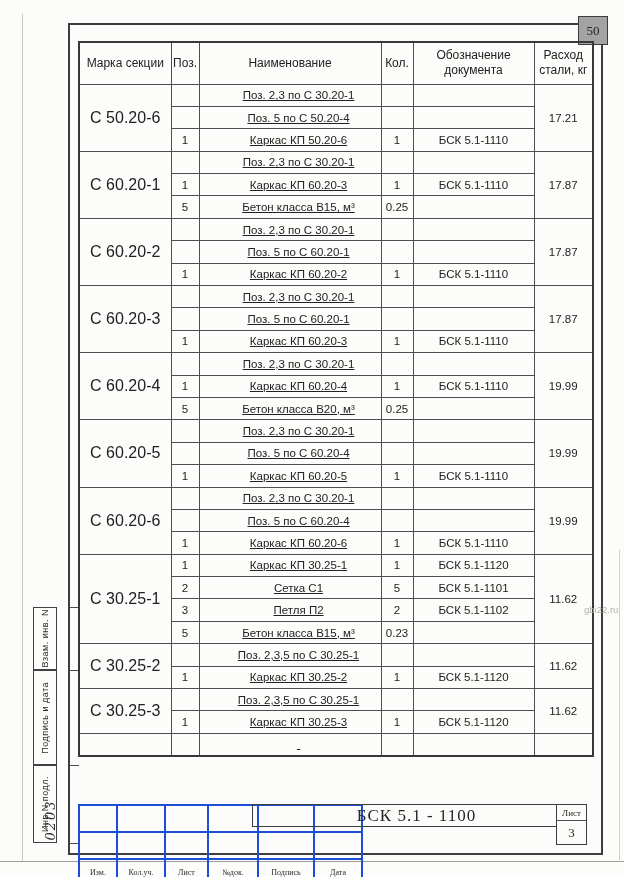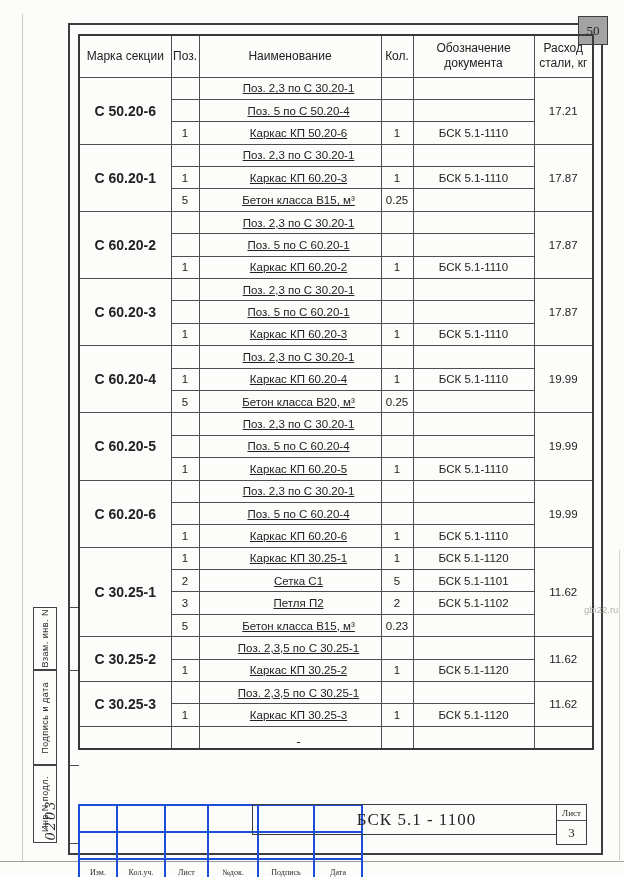--- a/index.html
+++ b/index.html
@@ -24,48 +24,48 @@
   
   .sheet-num {
     position:absolute; left:578px; top:16px; width:30px; height:29px;
     border:1.5px solid #3d3d3d; box-sizing:border-box; background:#a3a3a3;
     display:flex; align-items:center; justify-content:center;
     font-family:"Liberation Serif", serif; font-size:13px;
   }
 
   
   table.spec {
-    position:absolute; left:78px; top:34px;
+    position:absolute; left:78px; top:41px;
     border-collapse:collapse; table-layout:fixed;
     border:2px solid #383838;
   }
   table.spec th, table.spec td {
     border:1px solid #4e4e4e; padding:0; margin:0;
     font-weight:normal; text-align:center; vertical-align:middle;
     font-size:11.5px; color:#222; overflow:hidden;
   }
   table.spec thead tr { height:42px; }
   table.spec tbody tr { height:22.4px; }
   table.spec th { font-size:12px; line-height:1.25; }
   table.spec td.name { text-align:center; padding-left:17px; white-space:nowrap;text-decoration:underline; }
-  table.spec td.mark  { font-size:14px;font-weight:bold; }
+  table.spec td.mark  { font-size:16px; }
   table.spec td.steel { font-size:11.5px; }
 
   
   .tb { position:absolute; border:1.5px solid #3d3d3d; box-sizing:border-box; }
   table.rev {
     position:absolute; left:78px; top:804px; border-collapse:collapse; table-layout:fixed;
     border:1.5px solid #3d3d3d;
   }
   table.rev td {
     border:2px solid #1d4ed8; padding:8px; text-align:center; vertical-align:middle;
     font-family:"Liberation Serif", serif; font-size:8px; color:#2a2a2a; overflow:hidden;
   }
   .tb.center {
-    left:252px; top:804px; width:305px; height:31px;
+    left:252px; top:804px; width:305px; height:23px;
     display:flex; align-items:center; justify-content:center;
     font-family:"Liberation Serif", serif; font-size:17px; letter-spacing:1px; color:#262626;padding-left:24px;
   }
   .tb.right { left:556px; top:804px; width:31px; height:41px; }
   .tb.right .lbl {
     height:15px; border-bottom:1px solid #4e4e4e;
     display:flex; align-items:center; justify-content:center;
     font-family:"Liberation Serif", serif; font-size:9px;
   }
   .tb.right .val {

